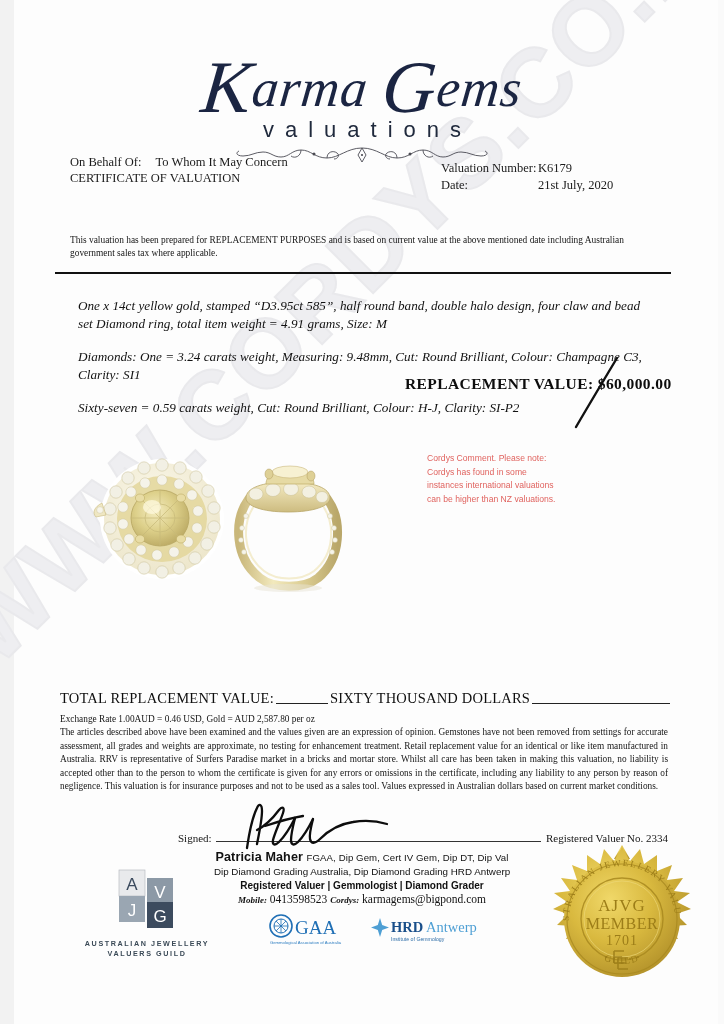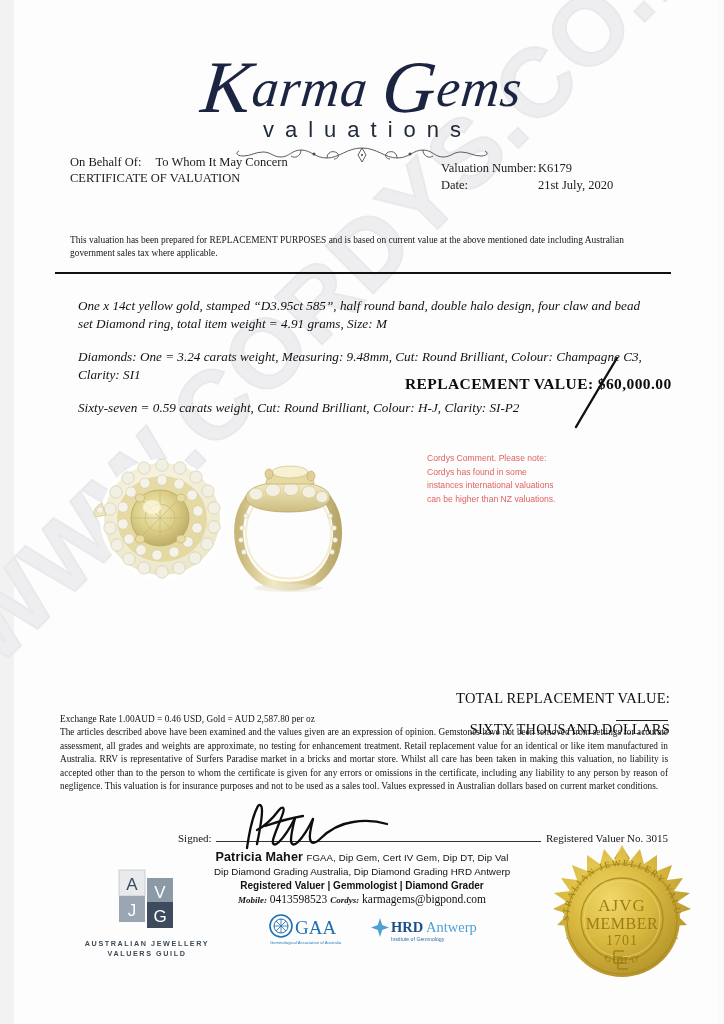--- a/index.html
+++ b/index.html
@@ -187,23 +187,22 @@
   .photo-side { left: 222px; top: 440px; }
 
   
   .total-line {
     position: absolute;
     left: 60px; top: 690px;
     width: 610px;
     font-size: 14.5px;
     color: #0f0f0f;
     display: flex;
-    align-items: flex-end;
+    align-items: flex-start;
     white-space: nowrap;
-    flex-direction: column;
   }
   .total-line .tl-label { letter-spacing: 0.2px; }
   .total-line .tl-gap {
     display: inline-block;
     width: 52px;
     border-bottom: 1px solid #222;
     margin: 0 2px;
     height: 13px;
   }
   .total-line .tl-amount { letter-spacing: 0.2px; }
@@ -532,21 +531,21 @@
         <path d="M22 30 C30 26 38 18 44 10 C47 6 50 7 48 13 C45 22 40 32 38 40 C37 45 40 46 44 42 C50 36 56 26 60 18"></path>
         <path d="M60 18 C58 26 56 34 56 40 C56 45 59 46 63 42 C69 36 74 27 78 19"></path>
         <path d="M78 19 C76 27 74 34 75 39 C76 44 80 44 85 39 C93 31 104 24 118 22 C130 20 142 21 152 24"></path>
         <path d="M30 26 C42 22 56 18 68 16"></path>
       </g>
     </svg>
 
     <div class="signed-row">
       <span>Signed:</span>
       <span class="sig-rule"></span>
-      <span>Registered Valuer No. 3015</span>
+      <span>Registered Valuer No. 2334</span>
     </div>
 
     <div class="valuer-block">
       <div class="valuer-name-row">
         <span>Patricia Maher</span>
         <span class="quals">FGAA, Dip Gem, Cert IV Gem, Dip DT, Dip Val</span>
       </div>
       <div class="valuer-line2">Dip Diamond Grading Australia, Dip Diamond Grading HRD Antwerp</div>
       <div class="valuer-line3">Registered Valuer | Gemmologist | Diamond Grader</div>
       <div class="valuer-contact">

